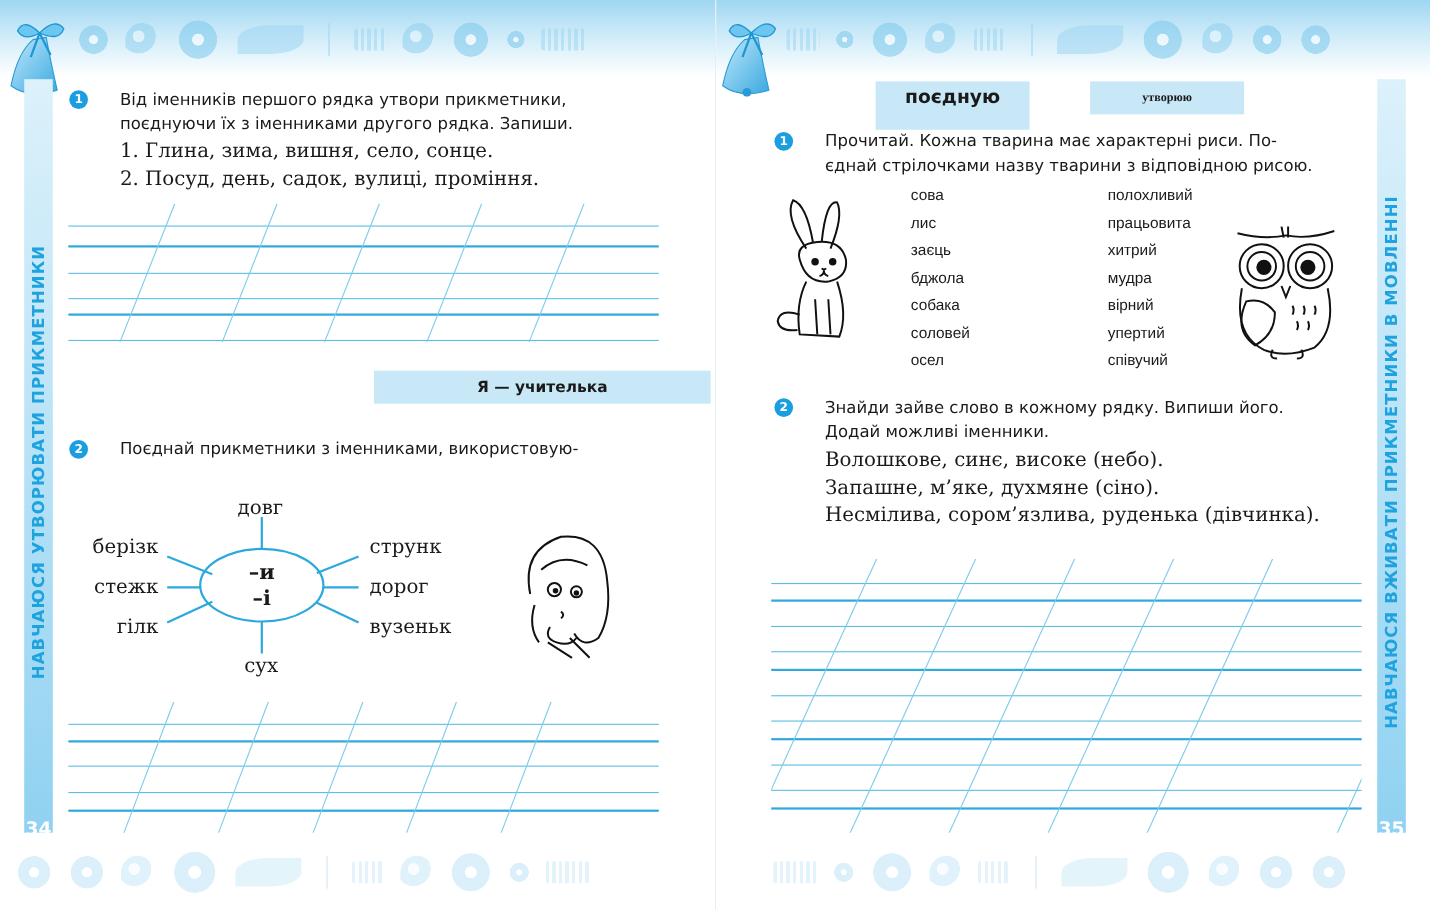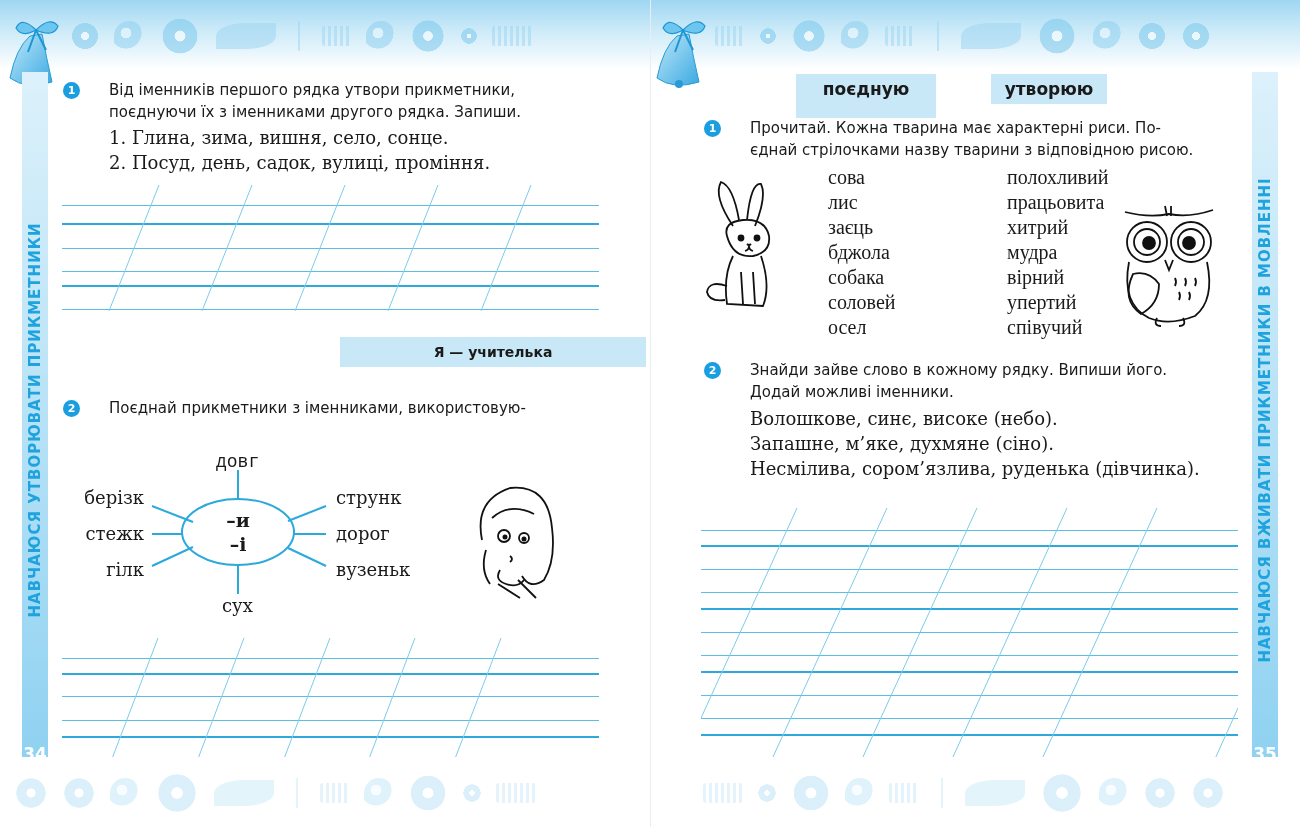--- a/index.html
+++ b/index.html
@@ -64,21 +64,21 @@
     font-family: "DejaVu Sans", sans-serif; font-weight: bold; color: #1a1a1a;
   }
 
   
   .ruled { position: absolute; overflow: hidden; }
   .ruled .h { position: absolute; left: 0; right: 0; height: 1px; background: #5cbde6; }
   .ruled .h.bold { height: 2px; background: #2fa8dc; }
   .ruled svg { position: absolute; left: 0; top: 0; }
 
   
-  .wordcol div { font-family: Liberation Serif, serif; font-size: 20px; line-height: 25px; }
+  .wordcol div { font-family: Liberation Sans, sans-serif; font-size: 14px; line-height: 25px; }
 
   
   .diagram { position: absolute; }
   .diagram .w { position: absolute; font-family: "DejaVu Serif", serif; font-size: 18px; line-height: 20px; white-space: nowrap; }
   .diagram .ending { position: absolute; font-family: "DejaVu Serif", serif; font-weight: bold; font-size: 19px; text-align: center; width: 60px; }
 </style>
 </head>
 <body>
 
 <div class="page left">
@@ -161,21 +161,21 @@
         <line x1="92" y1="58" x2="133" y2="74"></line>
         <line x1="92" y1="86" x2="122" y2="86"></line>
         <line x1="92" y1="118" x2="133" y2="99"></line>
         <line x1="266" y1="58" x2="228" y2="73"></line>
         <line x1="266" y1="86" x2="234" y2="86"></line>
         <line x1="266" y1="118" x2="228" y2="100"></line>
       </g>
     </svg>
     <div class="ending" style="left:148px; top:61px;">–и</div>
     <div class="ending" style="left:148px; top:85px;">–і</div>
-    <div class="w" style="left:156px; top:4px;font-family:Liberation Mono, monospace;">довг</div>
+    <div class="w" style="left:156px; top:4px;">довг</div>
     <div class="w" style="left:162px; top:148px;">сух</div>
     <div class="w" style="right:296px; top:40px;">берізк</div>
     <div class="w" style="right:296px; top:76px;">стежк</div>
     <div class="w" style="right:296px; top:112px;">гілк</div>
     <div class="w" style="left:276px; top:40px;">струнк</div>
     <div class="w" style="left:276px; top:76px;">дорог</div>
     <div class="w" style="left:276px; top:112px;">вузеньк</div>
   </div>
 
   <svg style="position:absolute; left:470px; top:480px;" width="90" height="120" viewBox="0 0 90 120">
@@ -257,21 +257,21 @@
     <path d="M30 22 q-14 -14 -20 -2 q6 10 20 2 q14 -14 22 -4 q-4 12 -22 4" fill="#6cc6f0" stroke="#1e96d4" stroke-width="1.2"></path>
     <path d="M30 22 l-8 22 M30 22 l10 20" stroke="#1e96d4" stroke-width="2" fill="none"></path>
   </svg>
 
   <div class="side-banner">
     <div class="side-title">НАВЧАЮСЯ ВЖИВАТИ ПРИКМЕТНИКИ В МОВЛЕННІ</div>
     <div class="page-num">35</div>
   </div>
 
   <div class="label-box" style="left:145px; top:74px; width:140px; height:44px; line-height:30px; font-size:17px;">поєдную</div>
-  <div class="label-box" style="left:340px; top:74px; width:116px; height:30px; line-height:30px; font-size:17px;">утворюю</div>
+  <div class="label-box" style="left:340px; top:74px; width:140px; height:30px; line-height:30px; font-size:11px;font-family:Liberation Serif, serif;">утворюю</div>
 
   <div class="task" style="left:53px; top:117px; width:540px;">
     <div class="badge" style="left:0; top:3px;">1</div>
     <div style="position:absolute; left:46px; top:0; width:500px;">
       <div class="instr">Прочитай. Кожна тварина має характерні риси. По-</div>
       <div class="instr">єднай стрілочками назву тварини з відповідною рисою.</div>
     </div>
   </div>
 
   <div class="wordcol" style="position:absolute; left:177px; top:165px;">

